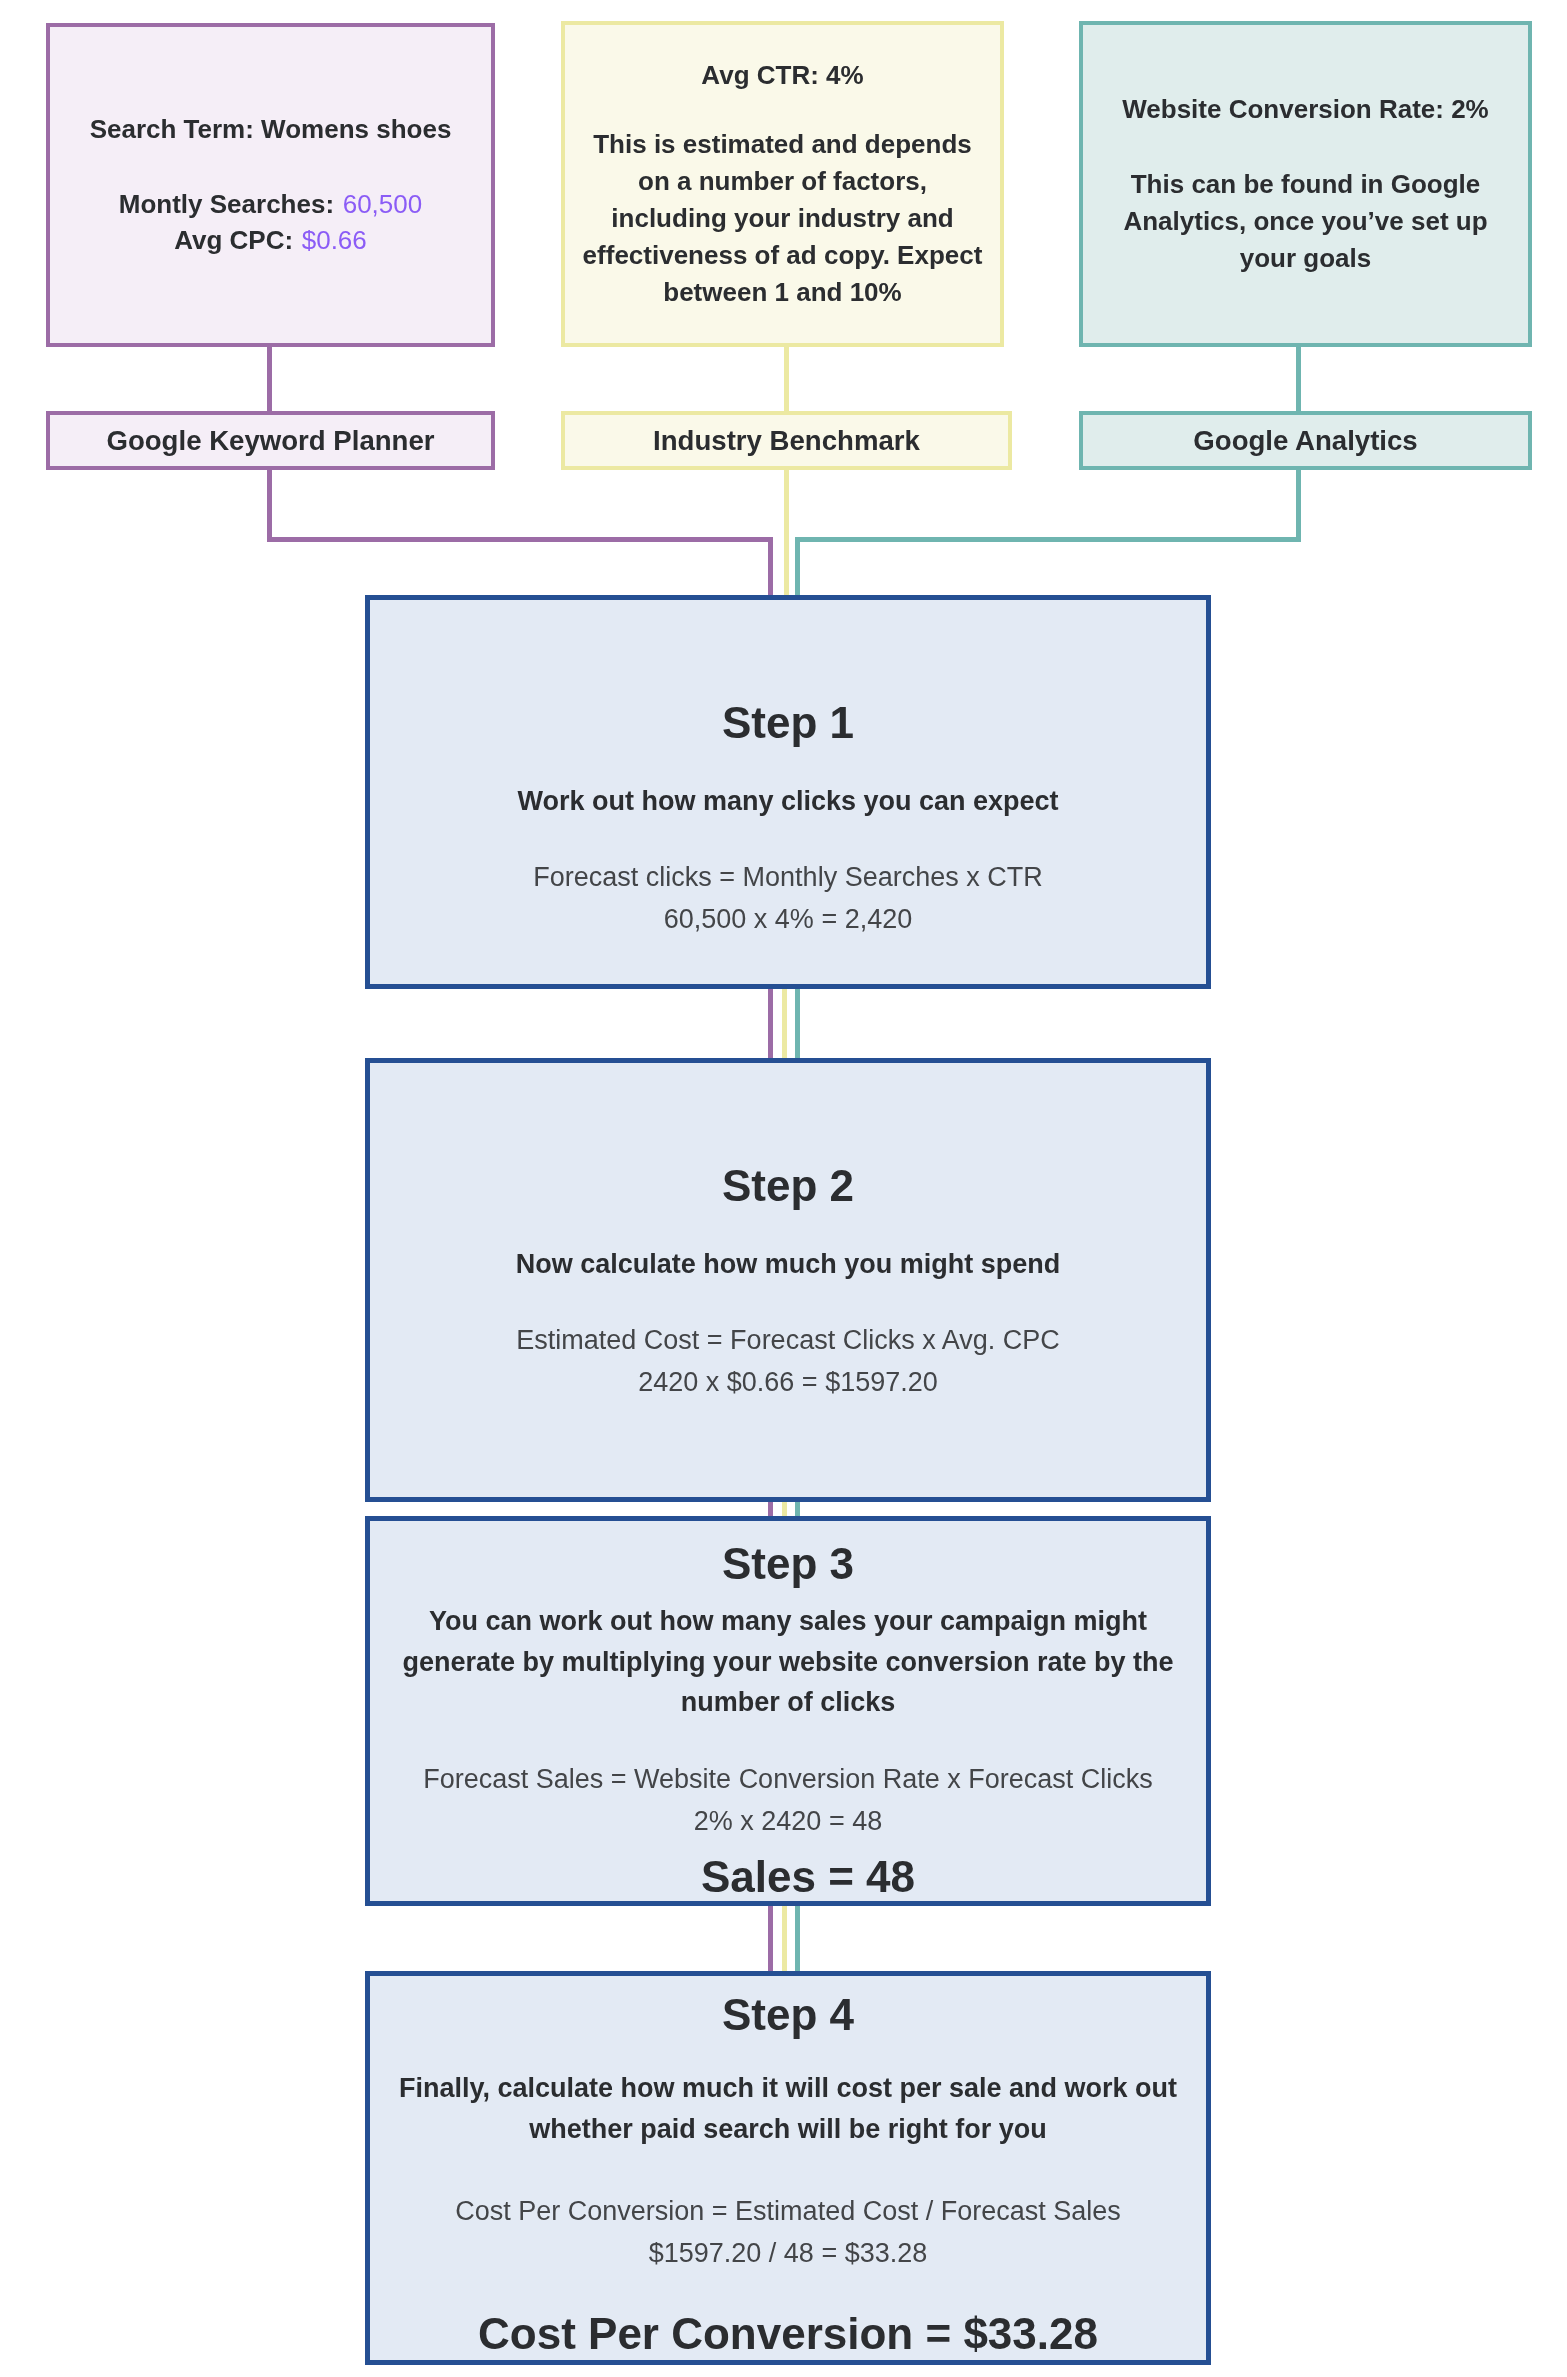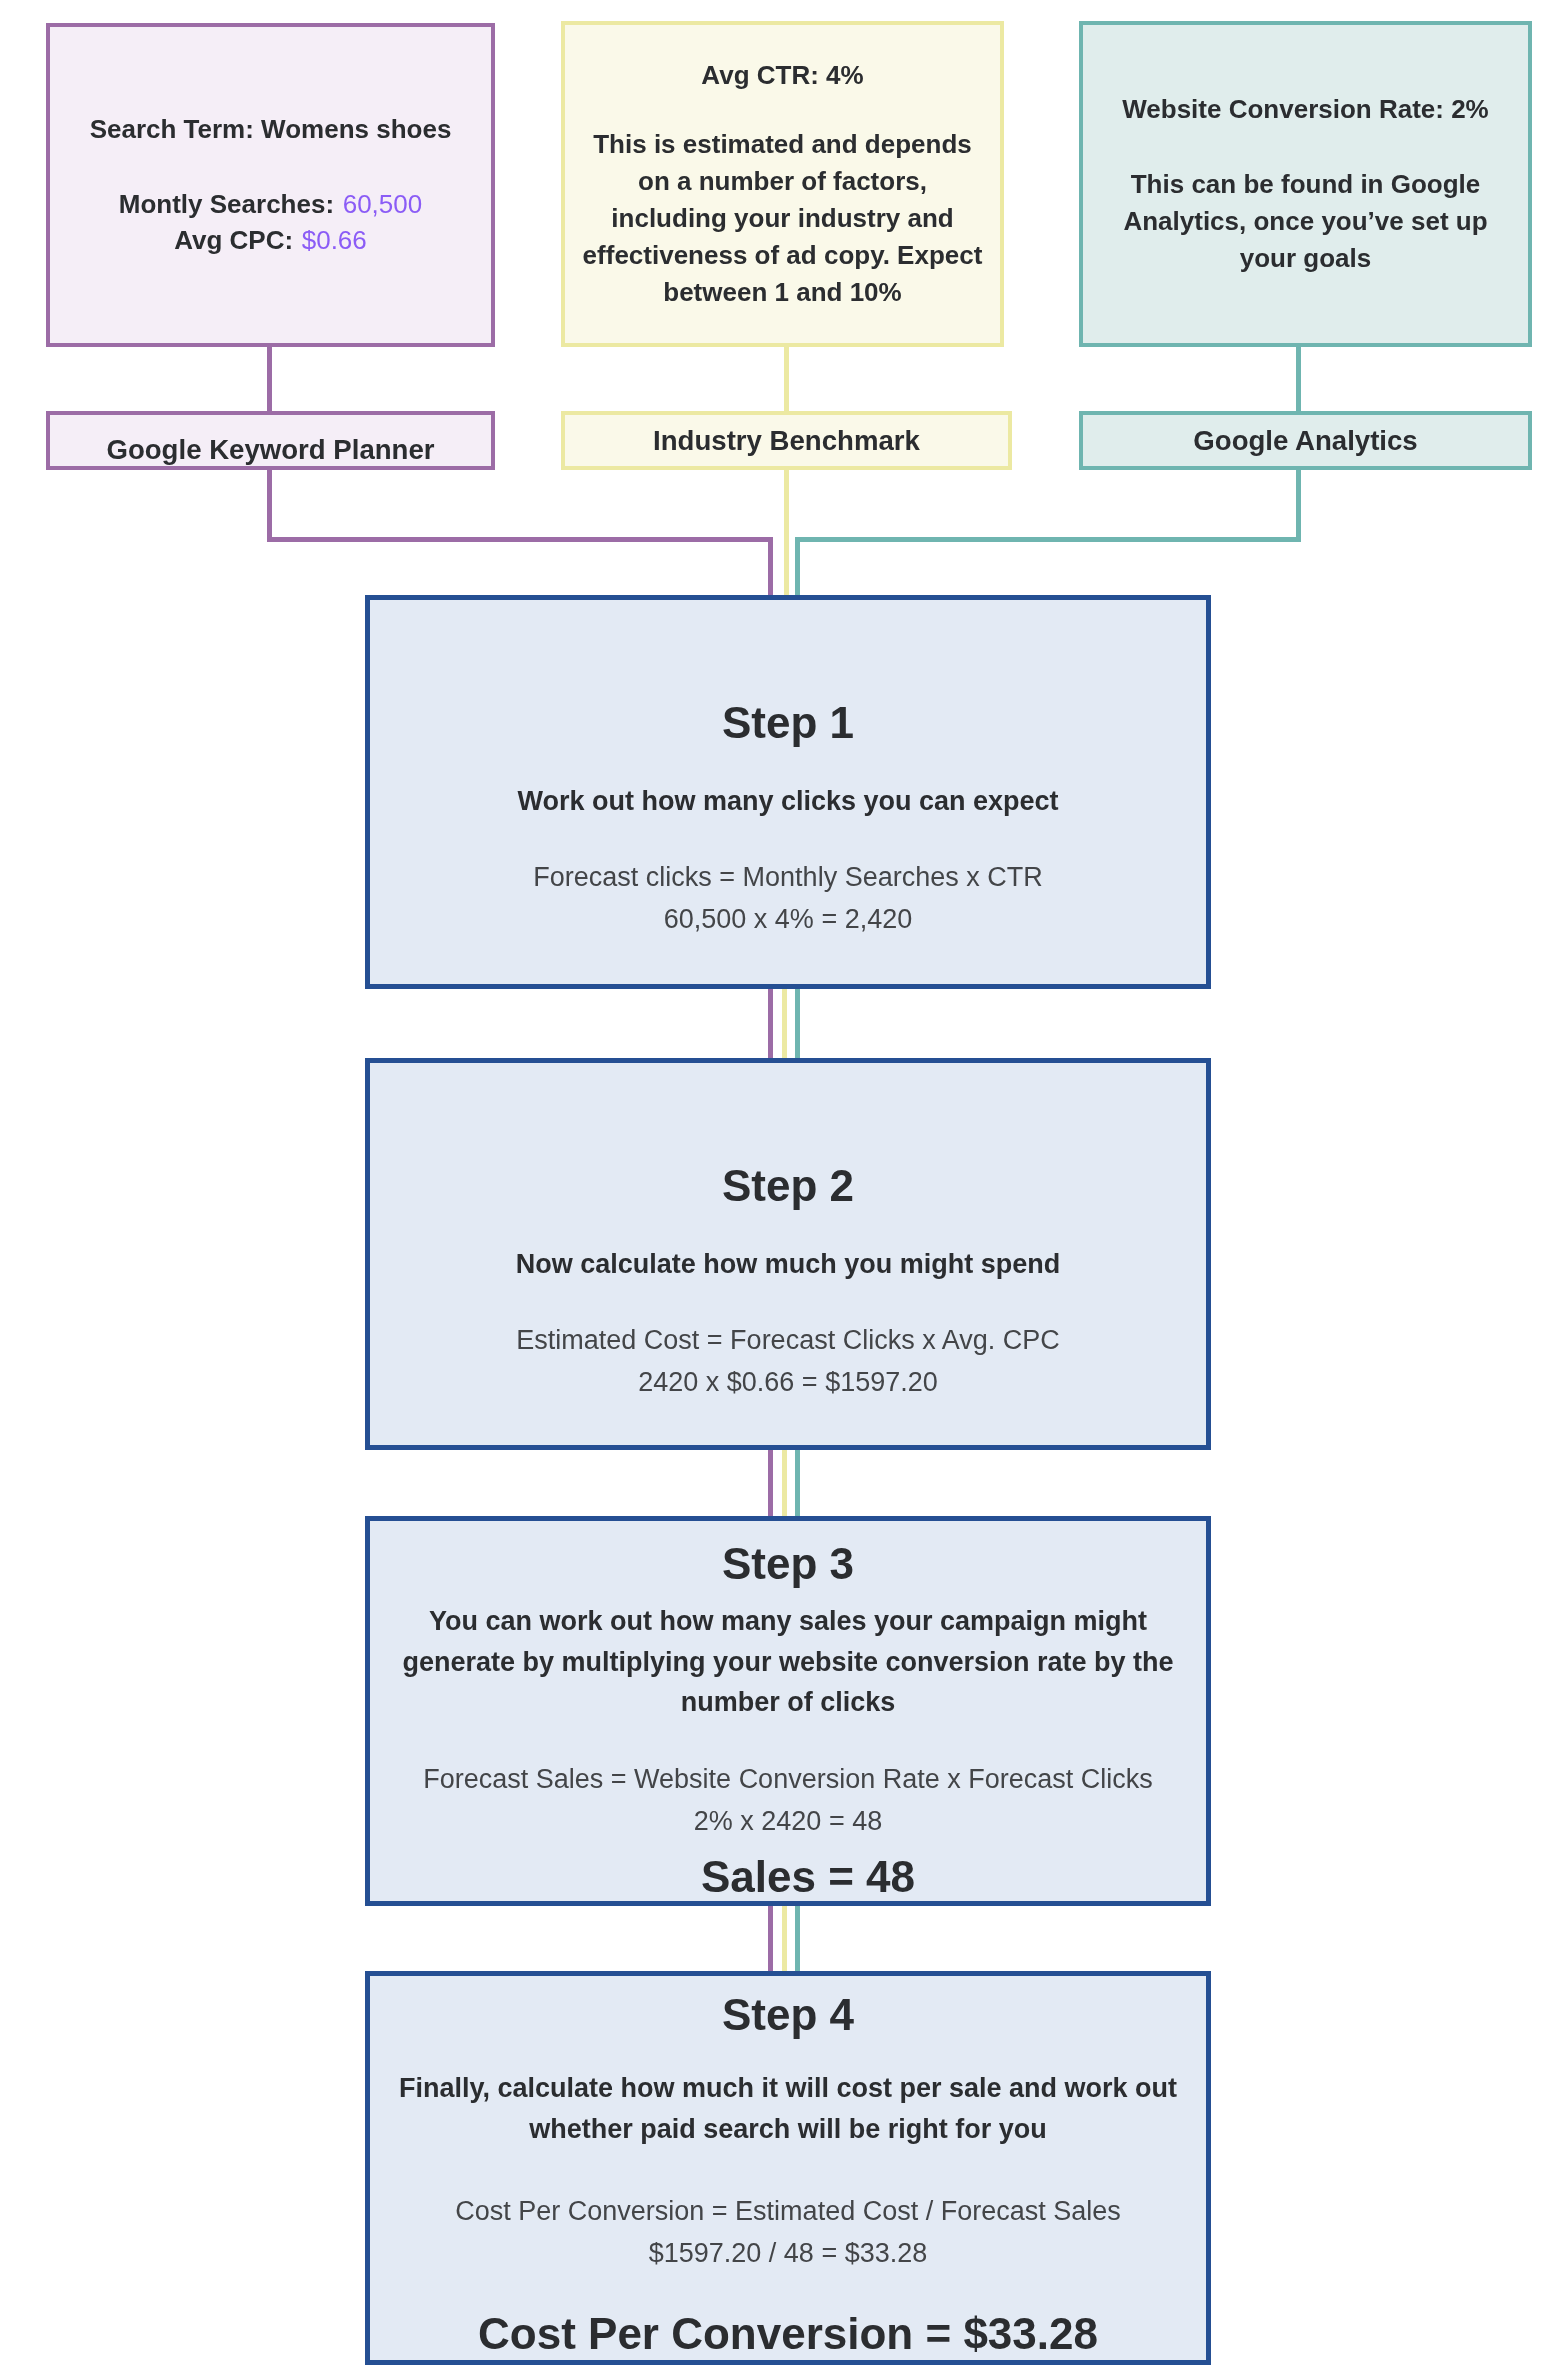--- a/index.html
+++ b/index.html
@@ -92,40 +92,40 @@
   <div class="src-box yellow" style="left:561px;top:21px;width:443px;height:326px;">
     <div class="src-heading" style="margin-bottom:32px;">Avg CTR: 4%</div>
     <div class="src-paragraph">This is estimated and depends on a number of factors, including your industry and effectiveness of ad copy. Expect between 1 and 10%</div>
   </div>
 
   <div class="src-box teal" style="left:1079px;top:21px;width:453px;height:326px;">
     <div class="src-heading">Website Conversion Rate: 2%</div>
     <div class="src-paragraph">This can be found in Google Analytics, once you’ve set up your goals</div>
   </div>
 
-  <div class="label-box purple" style="left:46px;top:411px;width:449px;align-items:flex-end;">
+  <div class="label-box purple" style="left:46px;top:411px;width:449px;">
     <span>Google Keyword Planner</span>
   </div>
   <div class="label-box yellow" style="left:561px;top:411px;width:451px;">
     <span>Industry Benchmark</span>
   </div>
   <div class="label-box teal" style="left:1079px;top:411px;width:453px;">
     <span>Google Analytics</span>
   </div>
 
   <div class="step v1" style="top:595px;height:394px;">
     <div class="step-title">Step 1</div>
     <div class="step-desc">Work out how many clicks you can expect</div>
     <div class="step-formula">
       <div>Forecast clicks = Monthly Searches x CTR</div>
       <div>60,500 x 4% = 2,420</div>
     </div>
   </div>
 
-  <div class="step v1" style="top:1058px;height:392px;">
+  <div class="step v1" style="top:1058px;height:444px;">
     <div class="step-title">Step 2</div>
     <div class="step-desc">Now calculate how much you might spend</div>
     <div class="step-formula">
       <div>Estimated Cost  = Forecast Clicks x Avg. CPC</div>
       <div>2420 x $0.66 = $1597.20</div>
     </div>
   </div>
 
   <div class="step v3" style="top:1516px;height:390px;">
     <div class="step-title">Step 3</div>

